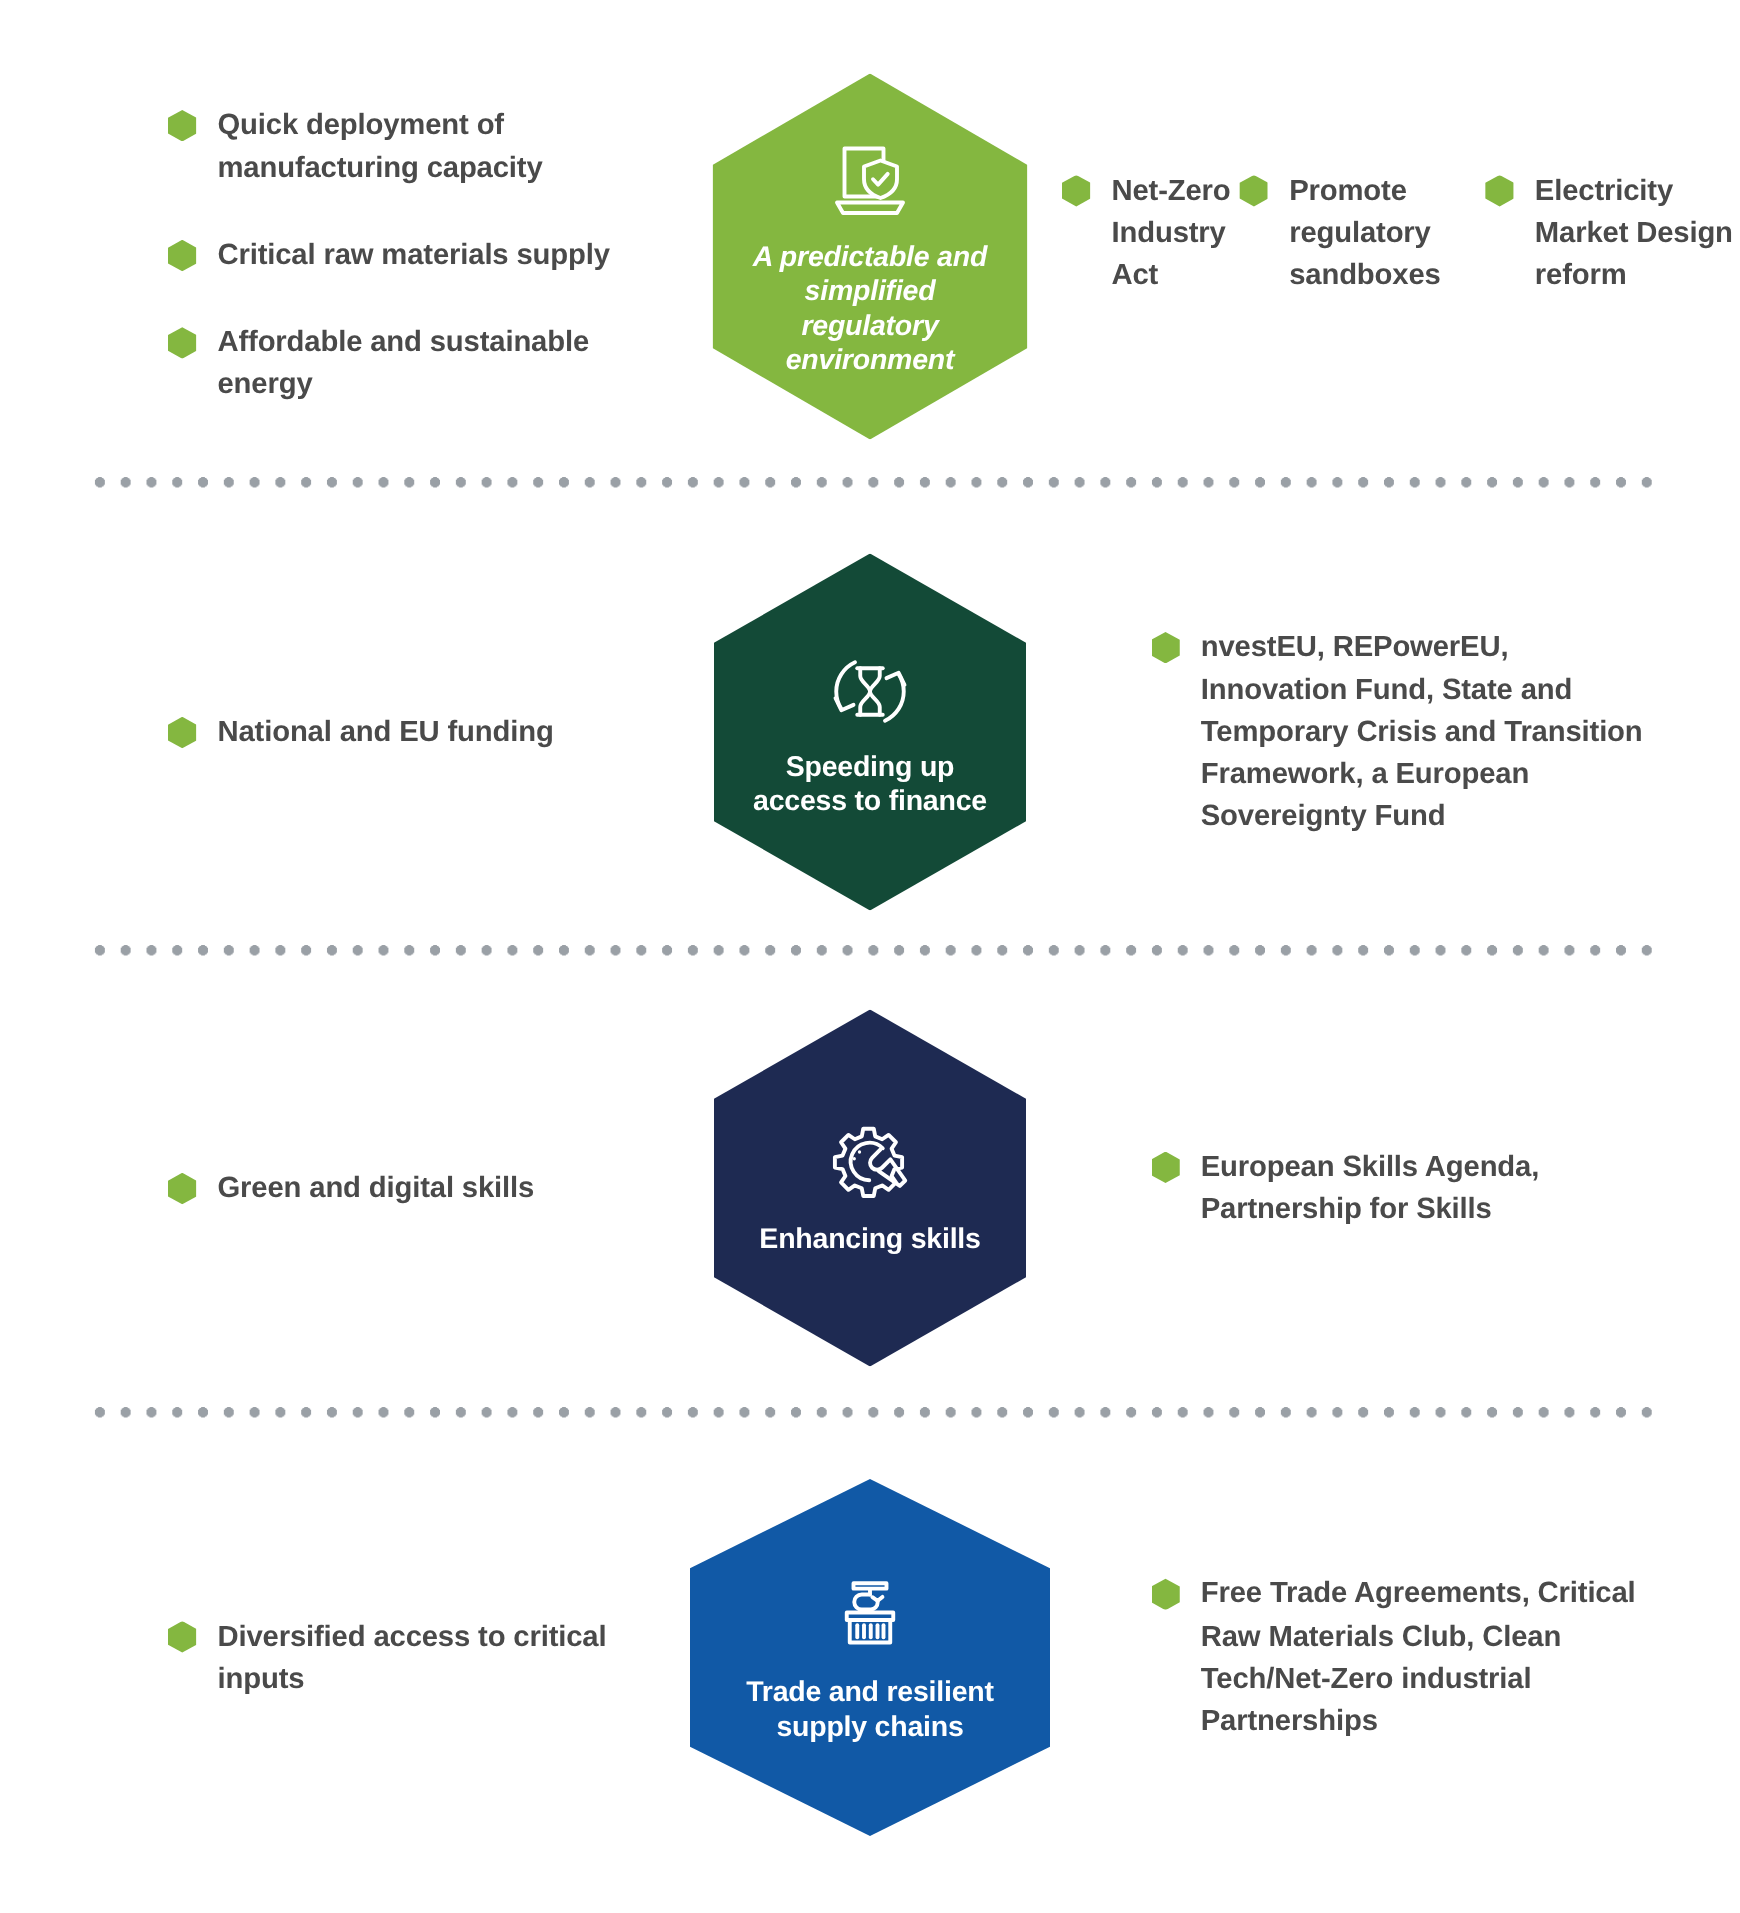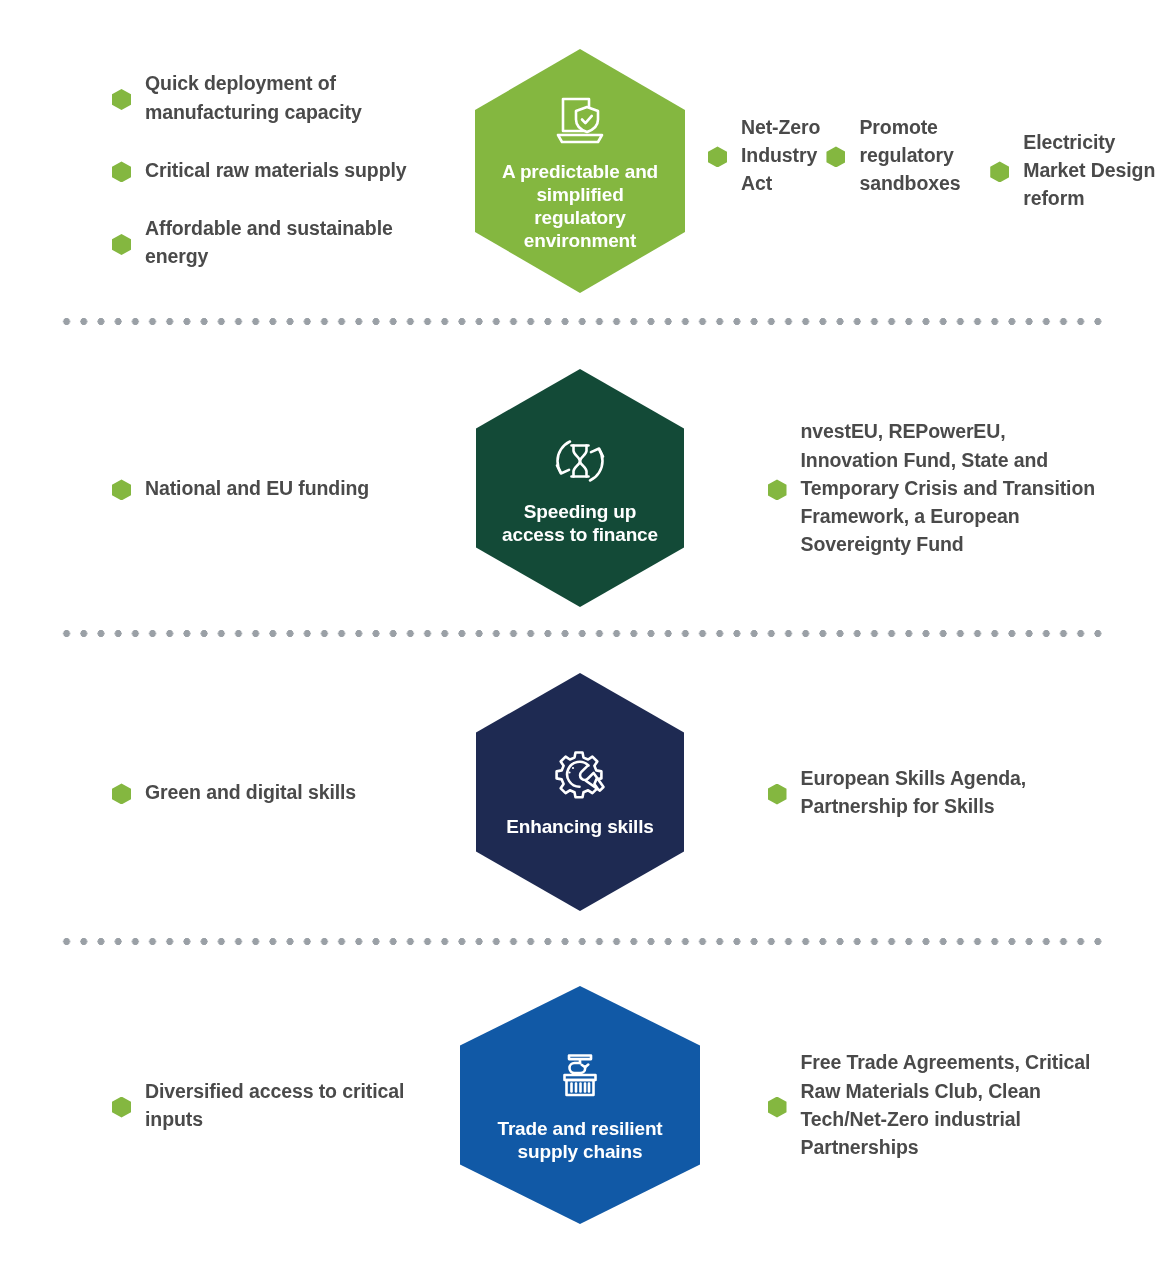--- a/index.html
+++ b/index.html
@@ -57,21 +57,21 @@
     box-sizing: border-box;
     display: flex;
     flex-direction: row;
     justify-content: center;
   }
 
   
   .bullet-item {
     display: flex;
     flex-direction: row;
-    align-items: center;
+    align-items: flex-start;
     margin: 0 0 30px 0;
   }
   .bullet-item:last-child { margin-bottom: 0; }
 
   .bullet-hex {
     flex: 0 0 auto;
     width: 19px;
     height: 21px;
     background: #84b740;
     clip-path: polygon(50% 0%, 100% 25%, 100% 75%, 50% 100%, 0% 75%, 0% 25%);
@@ -111,21 +111,21 @@
     color: #ffffff;
     font-size: 19px;
     font-weight: bold;
     line-height: 1.22;
     text-align: center;
     padding: 0 16px;
     letter-spacing: -0.15px;
   }
 
   
-  .hex-r1 { margin-top: 2px; }
+  .hex-r1 { margin-top: 2px; font-style: italic; }
   .hex-r2 { width: 208px; height: 238px; }
   .hex-r3 { width: 208px; height: 238px; }
   .hex-r4 { width: 248px; height: 238px; }
 
   
   .divider {
     position: absolute;
     left: 58px;
     width: 1050px;
     height: 7px;

